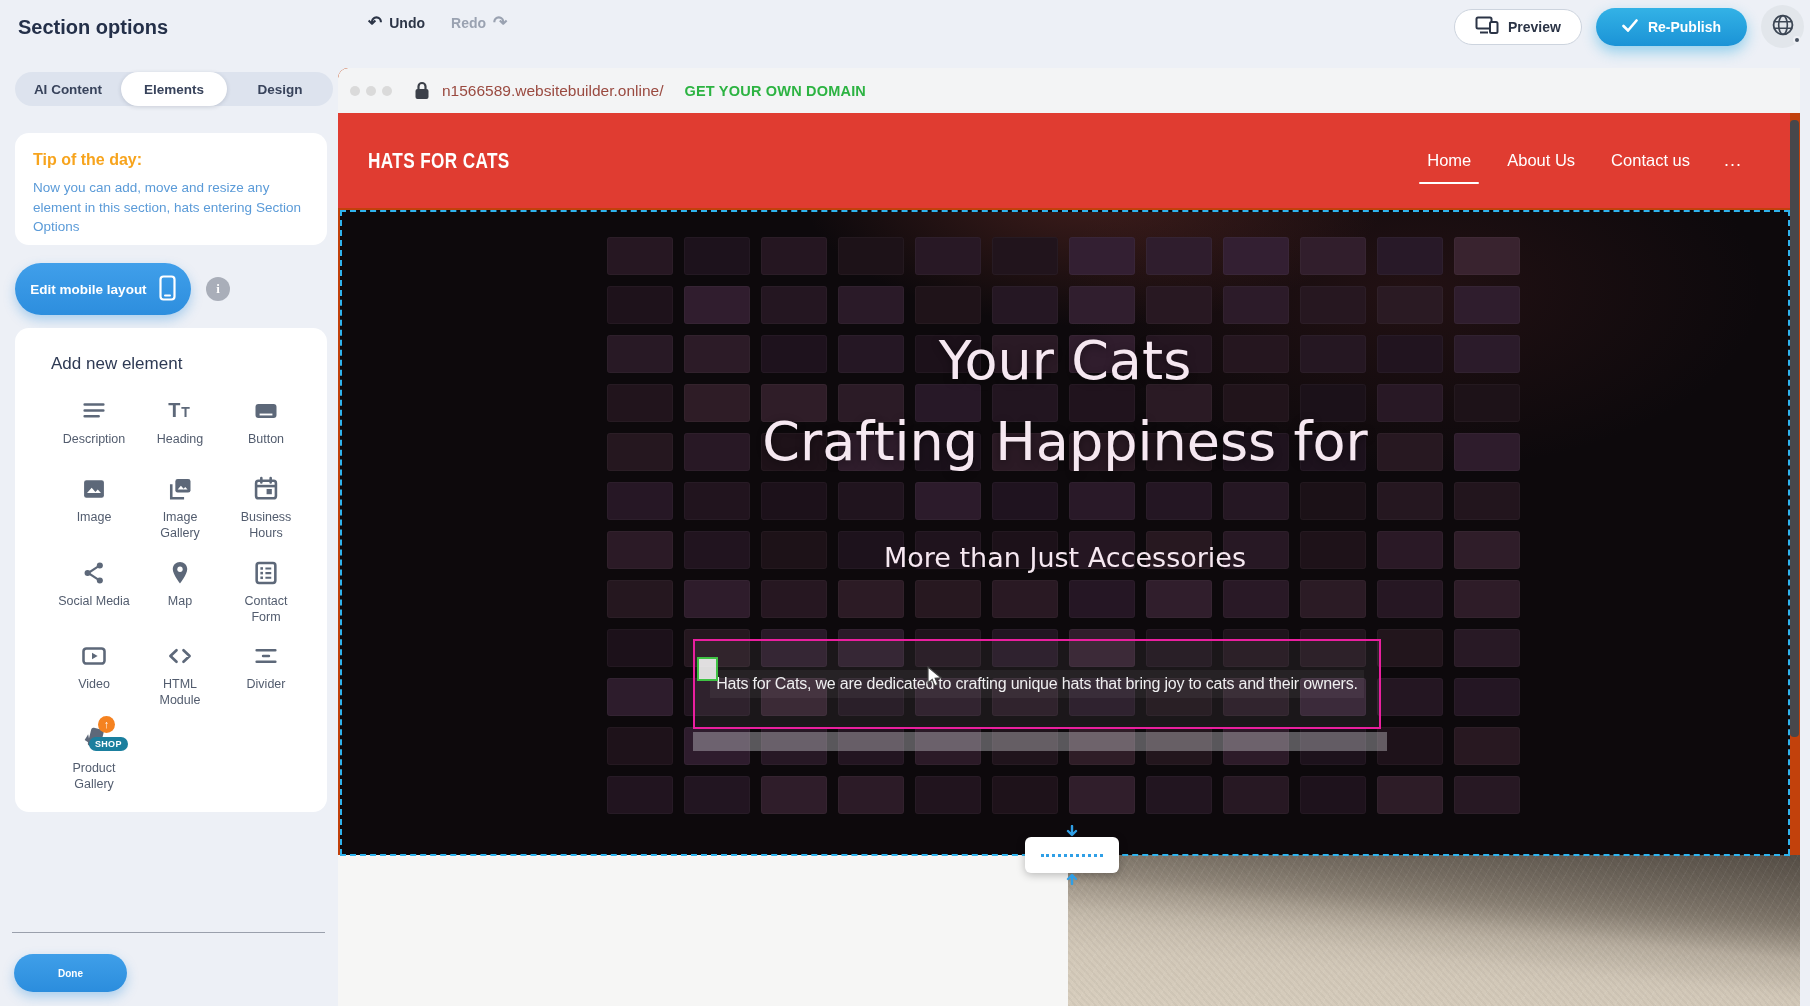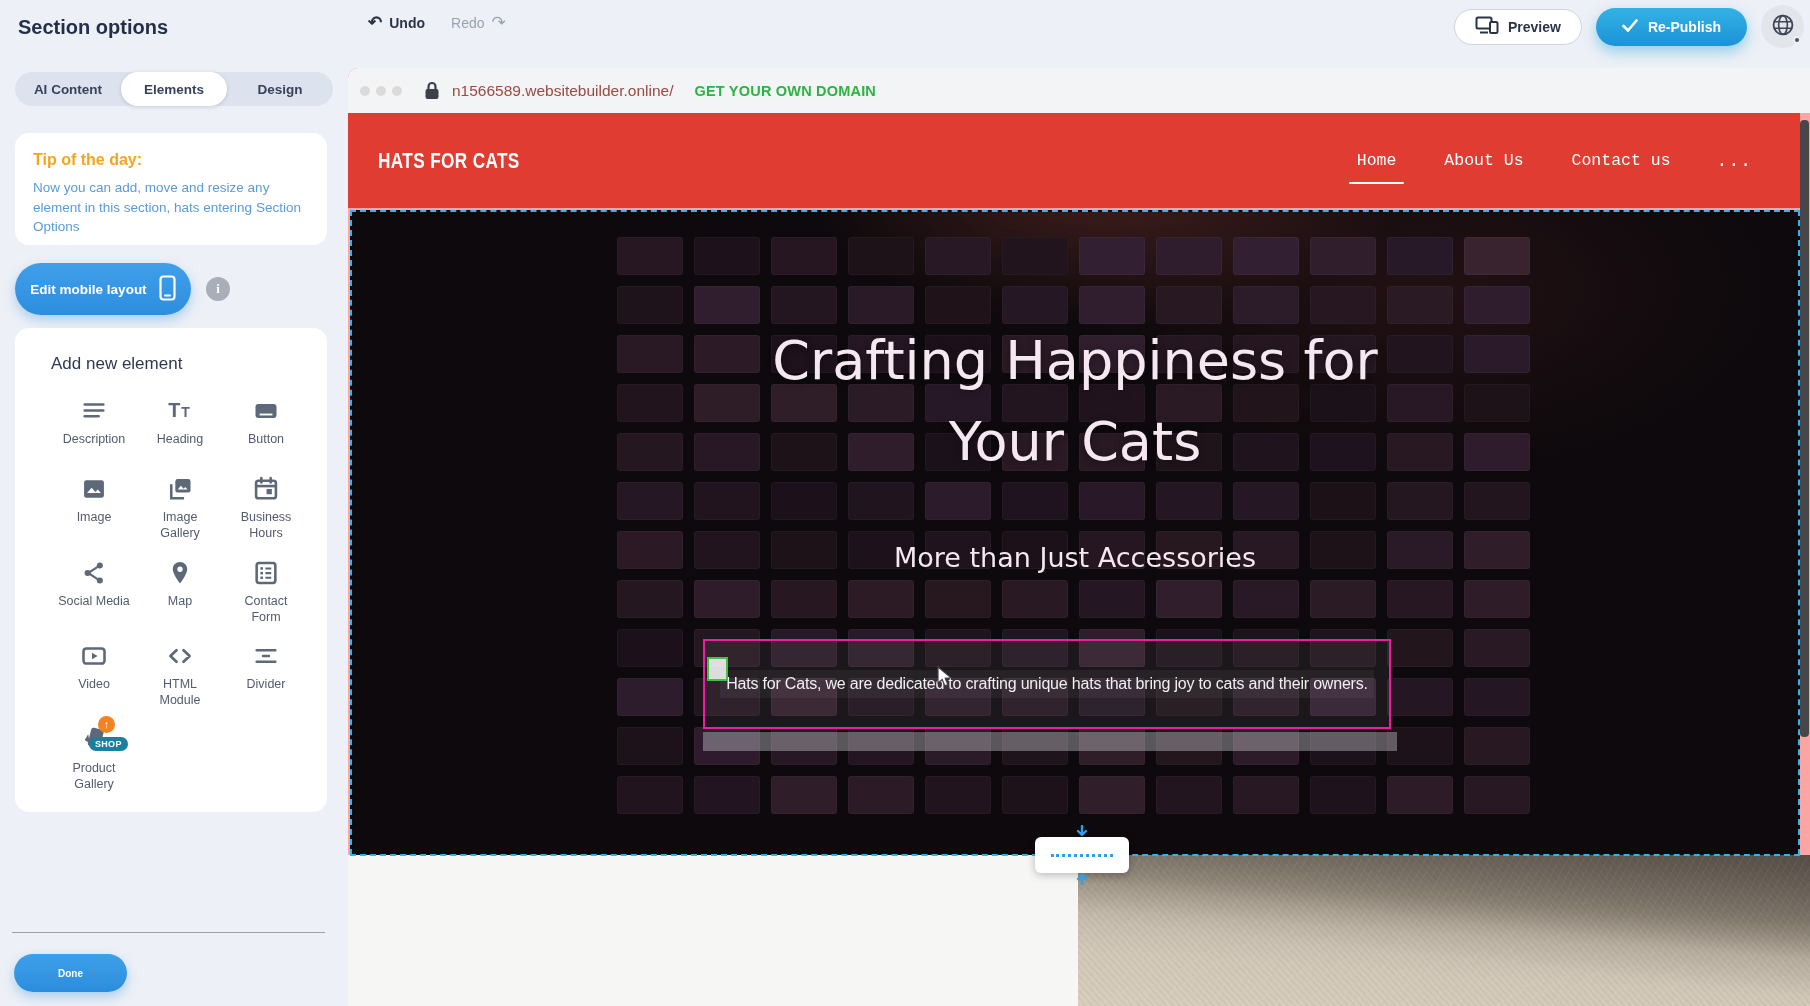--- a/index.html
+++ b/index.html
@@ -12,21 +12,21 @@
   html,body{width:1810px;height:1006px;overflow:hidden;}
   body{font-family:"Liberation Sans",sans-serif;background:var(--app_bg);position:relative;}
 
   
   .topbar{position:absolute;left:0;top:0;width:1810px;height:56px;}
   .app-title{position:absolute;left:18px;top:16px;font-size:20px;font-weight:bold;color:var(--title_navy);}
   .undoredo{position:absolute;left:368px;top:14px;display:flex;align-items:center;gap:26px;font-size:14px;}
   .ur-btn{display:flex;align-items:center;gap:7px;cursor:pointer;}
   .ur-ic{font-size:17px;line-height:1;}
   .undo{color:#2c3547;font-weight:bold;}
-  .redo{color:#9aa2b1;font-weight:normal;}
+  .redo{color:#9aa2b1;font-weight:bold;}
   .top-right{position:absolute;right:6px;top:5px;display:flex;align-items:center;gap:14px;}
   .preview-btn{height:36px;padding:0 20px;border:1px solid #cdd4de;border-radius:19px;background:#fff;
     display:flex;align-items:center;gap:9px;font-size:14px;font-weight:bold;color:#2b3446;}
   .republish-btn{height:38px;padding:0 26px;border-radius:20px;border:none;
     background:linear-gradient(180deg,#33b2e6,#1b93d6);box-shadow:0 6px 14px rgba(41,169,224,.45);
     display:flex;align-items:center;gap:10px;font-size:14px;font-weight:bold;color:#fff;}
   .globe-btn{width:43px;height:43px;border-radius:50%;background:#e2e6eb;display:flex;align-items:center;justify-content:center;position:relative;}
   .globe-btn .dot{position:absolute;right:3px;bottom:4px;width:8px;height:8px;border-radius:50%;background:#46505e;border:2px solid #eef0f5;}
 
   
@@ -50,31 +50,31 @@
   .el-lb{font-size:12.5px;color:#525c6e;text-align:center;line-height:1.3;max-width:72px;}
   .shop-badge{position:absolute;left:10px;top:12px;background:#1b7f9e;color:#fff;font-size:9px;font-weight:bold;
     padding:2px 6px;border-radius:8px;letter-spacing:.3px;}
   .up-badge{position:absolute;right:-6px;top:-9px;width:17px;height:17px;border-radius:50%;background:#f58220;color:#fff;
     font-size:11px;font-weight:bold;display:flex;align-items:center;justify-content:center;}
   .sb-divider{position:absolute;left:12px;top:876px;width:313px;height:1px;background:#9aa0ac;}
   .done-btn{position:absolute;left:14px;top:898px;width:113px;height:38px;border-radius:19px;border:none;
     background:linear-gradient(180deg,#3f9fe9,#2b8ddd);color:#fff;font-size:10px;font-weight:bold;box-shadow:0 5px 12px rgba(45,142,222,.35);}
 
   
-  .preview{position:absolute;left:348px;top:68px;width:1462px;height:938px;background:#fca5a5;border-radius:10px 0 0 0;overflow:hidden;}
+  .preview{position:absolute;left:338px;top:68px;width:1462px;height:938px;background:#c2410c;border-radius:10px 0 0 0;overflow:hidden;}
   .urlbar{position:absolute;left:0;top:0;width:1462px;height:45px;background:#f3f4f5;display:flex;align-items:center;border-radius:10px 0 0 0;}
   .win-dots{display:flex;gap:6px;margin-left:12px;}
   .win-dots i{width:10px;height:10px;border-radius:50%;background:#dadada;}
   .lockwrap{margin-left:22px;display:flex;align-items:center;}
   .url-text{margin-left:12px;font-size:15.5px;color:var(--url_maroon);}
   .domain-link{margin-left:21px;font-size:14.5px;font-weight:bold;color:var(--domain_green);letter-spacing:.2px;cursor:pointer;}
 
   .site-header{position:absolute;left:0;top:45px;width:1452px;height:95px;background:var(--brand_red);display:flex;align-items:center;}
   .logo{margin-left:30px;color:#fff;font-weight:bold;font-size:22px;letter-spacing:.5px;transform:scaleX(.78);transform-origin:left center;white-space:nowrap;}
-  .nav{margin-left:auto;margin-right:48px;display:flex;align-items:center;gap:44px;color:#fff;font-size:16.5px;font-family:Liberation Mono, monospace;}
+  .nav{margin-left:auto;margin-right:48px;display:flex;align-items:center;gap:32px;color:#fff;font-size:16.5px;}
   .nav-item{cursor:pointer;position:relative;padding:4px 2px;}
   .nav-item.active::after{content:"";position:absolute;left:-6px;right:-6px;bottom:-10px;height:2.5px;background:#fff;border-radius:2px;}
   .nav-more{cursor:pointer;font-size:18px;letter-spacing:1px;}
 
   .hero{position:absolute;left:2px;top:142px;width:1450px;height:645px;background:var(--hero_bg);
     border:2px dashed var(--section_blue);border-bottom:none;overflow:visible;}
   .hero-glow{position:absolute;left:0;top:0;width:100%;height:100%;
     background:radial-gradient(420px 200px at 52% -4%,rgba(150,65,55,.38),transparent 70%),
                radial-gradient(500px 260px at 74% 12%,rgba(110,45,45,.22),transparent 70%);}
   .tile-grid{position:absolute;left:265px;top:25px;display:grid;grid-template-columns:repeat(12,66px);grid-auto-rows:38px;gap:11px;}
@@ -481,22 +481,22 @@
         <div class="tile" style="background: rgb(33, 20, 30);"></div>
         <div class="tile" style="background: rgb(30, 18, 26);"></div>
         <div class="tile" style="background: rgb(48, 30, 43);"></div>
         <div class="tile" style="background: rgb(34, 21, 32);"></div>
         <div class="tile" style="background: rgb(39, 24, 35);"></div>
         <div class="tile" style="background: rgb(30, 18, 28);"></div>
         <div class="tile" style="background: rgb(45, 28, 39);"></div>
         <div class="tile" style="background: rgb(39, 24, 35);"></div>
       </div>
     <div class="hero-heading">
+      <div>Your Cats</div>
       <div>Crafting Happiness for</div>
-      <div>Your Cats</div>
     </div>
     <div class="hero-sub">More than Just Accessories</div>
 
     <div class="sel-box">
       <span class="sel-handle"></span>
       <div class="sel-text">
         <div>Hats for Cats, we are dedicated to crafting unique hats that bring joy to cats and their owners.</div>
       </div>
     </div>
     <div class="gray-strip"></div>

